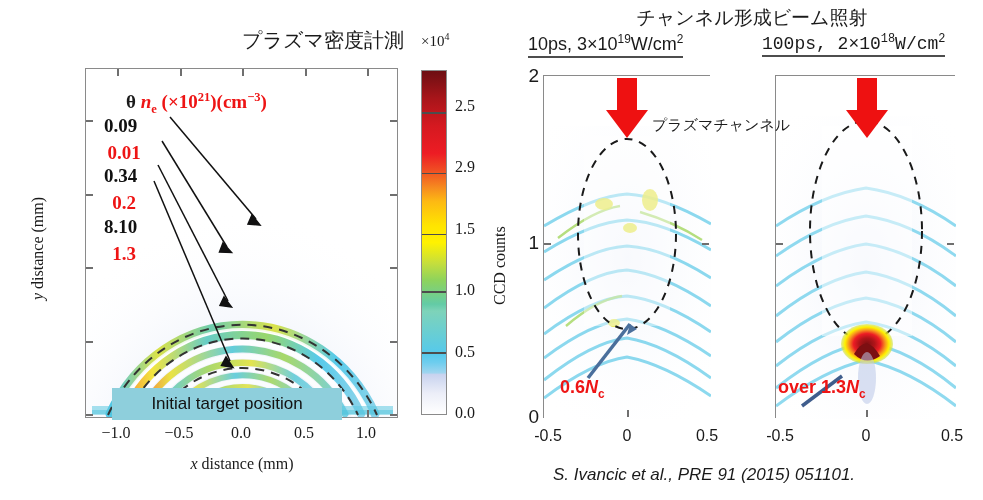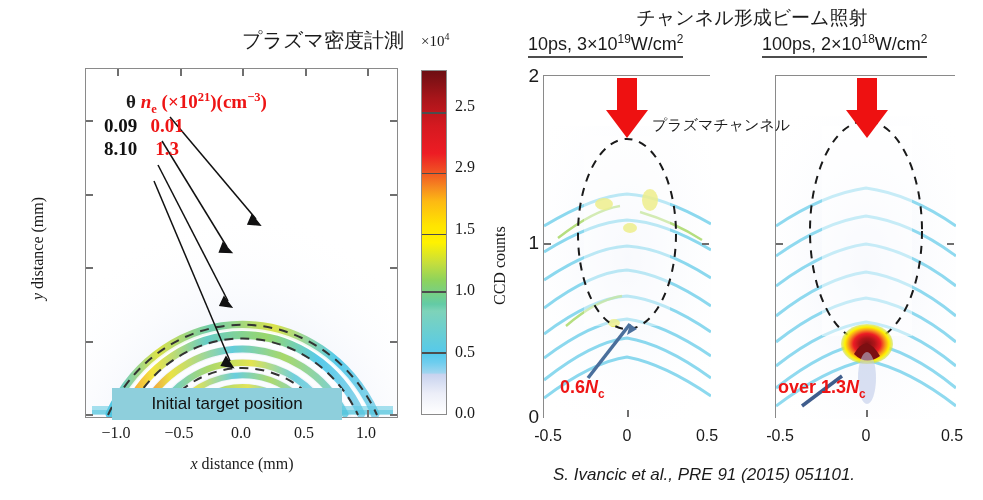--- a/index.html
+++ b/index.html
@@ -30,21 +30,21 @@
   .tick-yr{width:7px;height:1.6px;right:0;}
   .tick-x{height:7px;width:1.6px;bottom:0;}
   .tick-xt{height:7px;width:1.6px;top:0;}
 
   #y-axis-title{left:30px;top:300px;font-size:16px;}
   #x-axis-title{left:242px;top:456px;font-size:16px;}
 
   
   #anno{position:absolute;left:18px;top:22px;font-size:19px;font-weight:bold;}
   #anno .hdr{margin-bottom:1px;white-space:nowrap;}
-  #anno .row{display:flex;gap:5px;align-items:baseline;margin-top:1.5px;}
+  #anno .row{display:flex;gap:5px;align-items:baseline;margin-top:1.5px;flex-direction:column;}
   #anno .th{width:38px;text-align:left;color:#111;}
   #anno .ne{color:#ee1414;width:40px;text-align:center;}
 
   
   #target-bar{position:absolute;left:112px;top:388px;width:230px;height:32px;
     background:#8ecfdc;display:flex;align-items:center;justify-content:center;
     font-family:"Liberation Sans",sans-serif;font-size:17px;color:#111;}
 
   
   #cbar{position:absolute;left:421px;top:70px;width:26px;height:345px;
@@ -54,21 +54,21 @@
   .cb-lab{position:absolute;left:455px;transform:translateY(-50%);font-size:16px;
           font-family:"Liberation Serif",serif;}
   #cbar-title{left:492px;top:305px;font-size:16px;}
 
   
   #top-title{left:752px;top:8px;font-size:19px;}
   .sub-title{position:absolute;font-size:18px;
      font-family:"Liberation Sans",sans-serif;
      border-bottom:2.2px solid #4d4d4d;padding-bottom:1px;}
   #sub-a{left:528px;top:34px;}
-  #sub-b{left:762px;top:34px;}
+  #sub-b{left:762px;top:34px;font-family:Liberation Mono, monospace;}
 
   #mid-axes{left:543px;top:75px;width:167px;height:343px;}
   #right-axes{left:775px;top:75px;width:180px;height:343px;}
 
   .p-xlab{position:absolute;top:100%;margin-top:10px;transform:translateX(-50%);
           font-size:16px;font-family:"Liberation Sans",sans-serif;}
   .p-ylab{position:absolute;right:100%;margin-right:5px;transform:translateY(-50%);
           font-size:19px;font-family:"Liberation Sans",sans-serif;}
 
   #chan-label{left:652px;top:118px;font-size:15px;}
@@ -198,20 +198,24 @@
     <div id="anno">
       <div class="hdr">
         <span style="margin-left:22px">θ</span>
         <span class="ital red bold">n</span><sub class="red bold">e</sub><span class="red bold"> (×10</span><sup class="red bold">21</sup><span class="red bold">)(cm</span><sup class="red bold">−3</sup><span class="red bold">)</span>
       </div>
       <div class="row">
         <span class="th">0.09</span>
         <span class="ne">0.01</span>
       </div>
       <div class="row">
+        <span class="th">0.34</span>
+        <span class="ne">0.2</span>
+      </div>
+      <div class="row">
         <span class="th">8.10</span>
         <span class="ne">1.3</span>
       </div>
     </div>
   </div>
 
   <div class="txt serif ctr" style="left:116px;top:425px;font-size:16px">−1.0</div>
   <div class="txt serif ctr" style="left:179px;top:425px;font-size:16px">−0.5</div>
   <div class="txt serif ctr" style="left:241px;top:425px;font-size:16px">0.0</div>
   <div class="txt serif ctr" style="left:304px;top:425px;font-size:16px">0.5</div>

